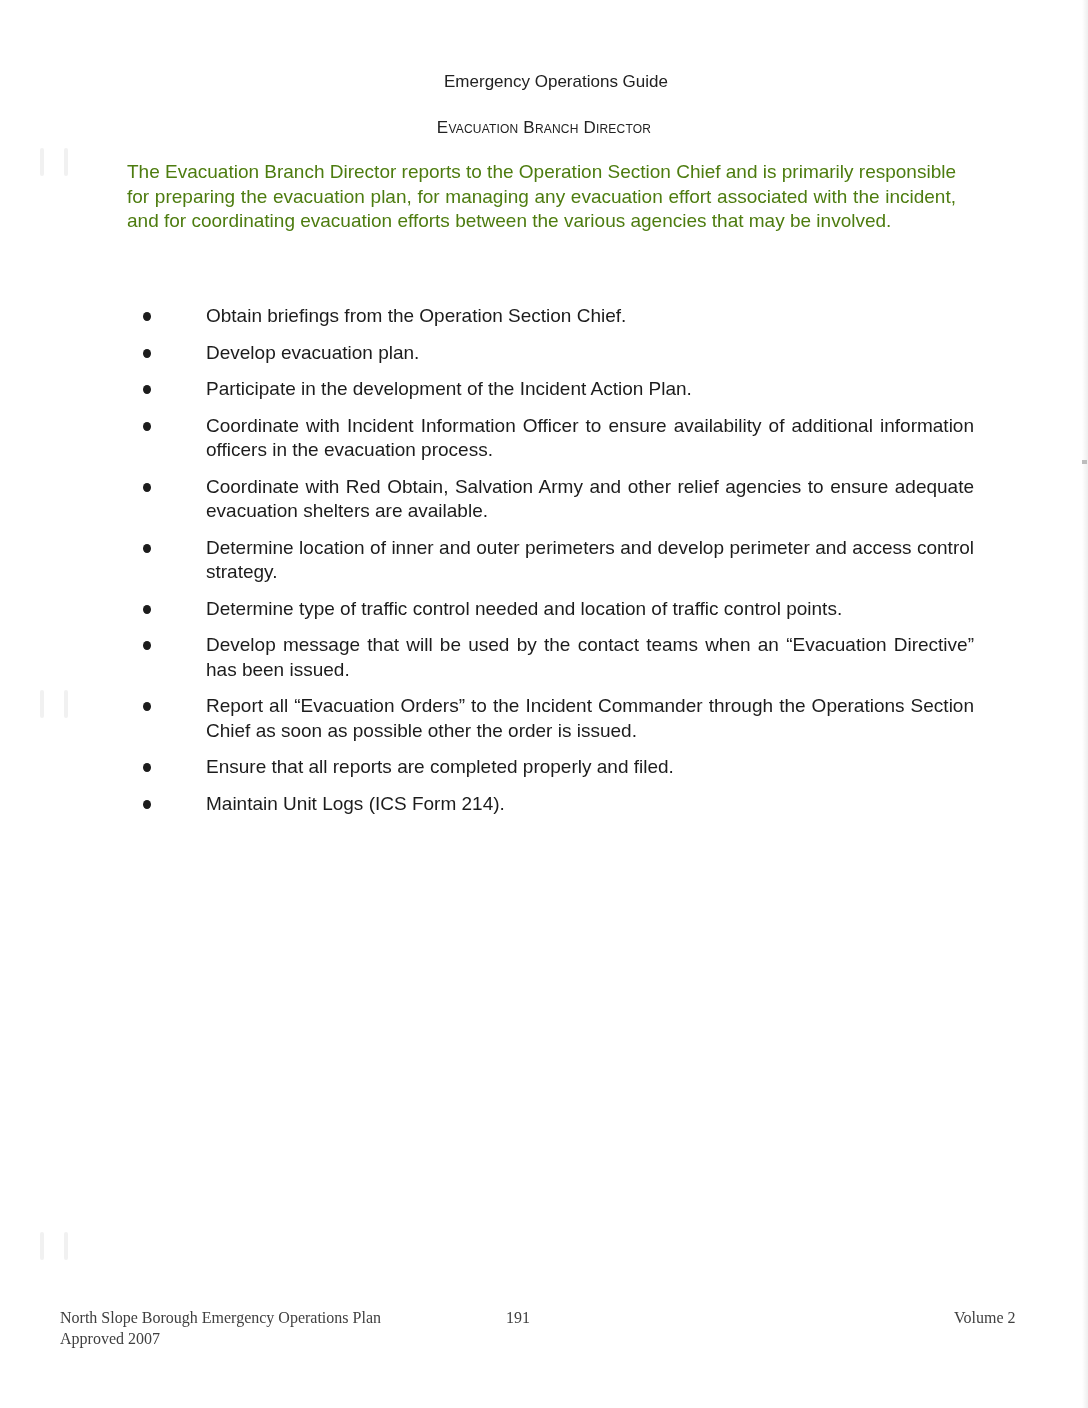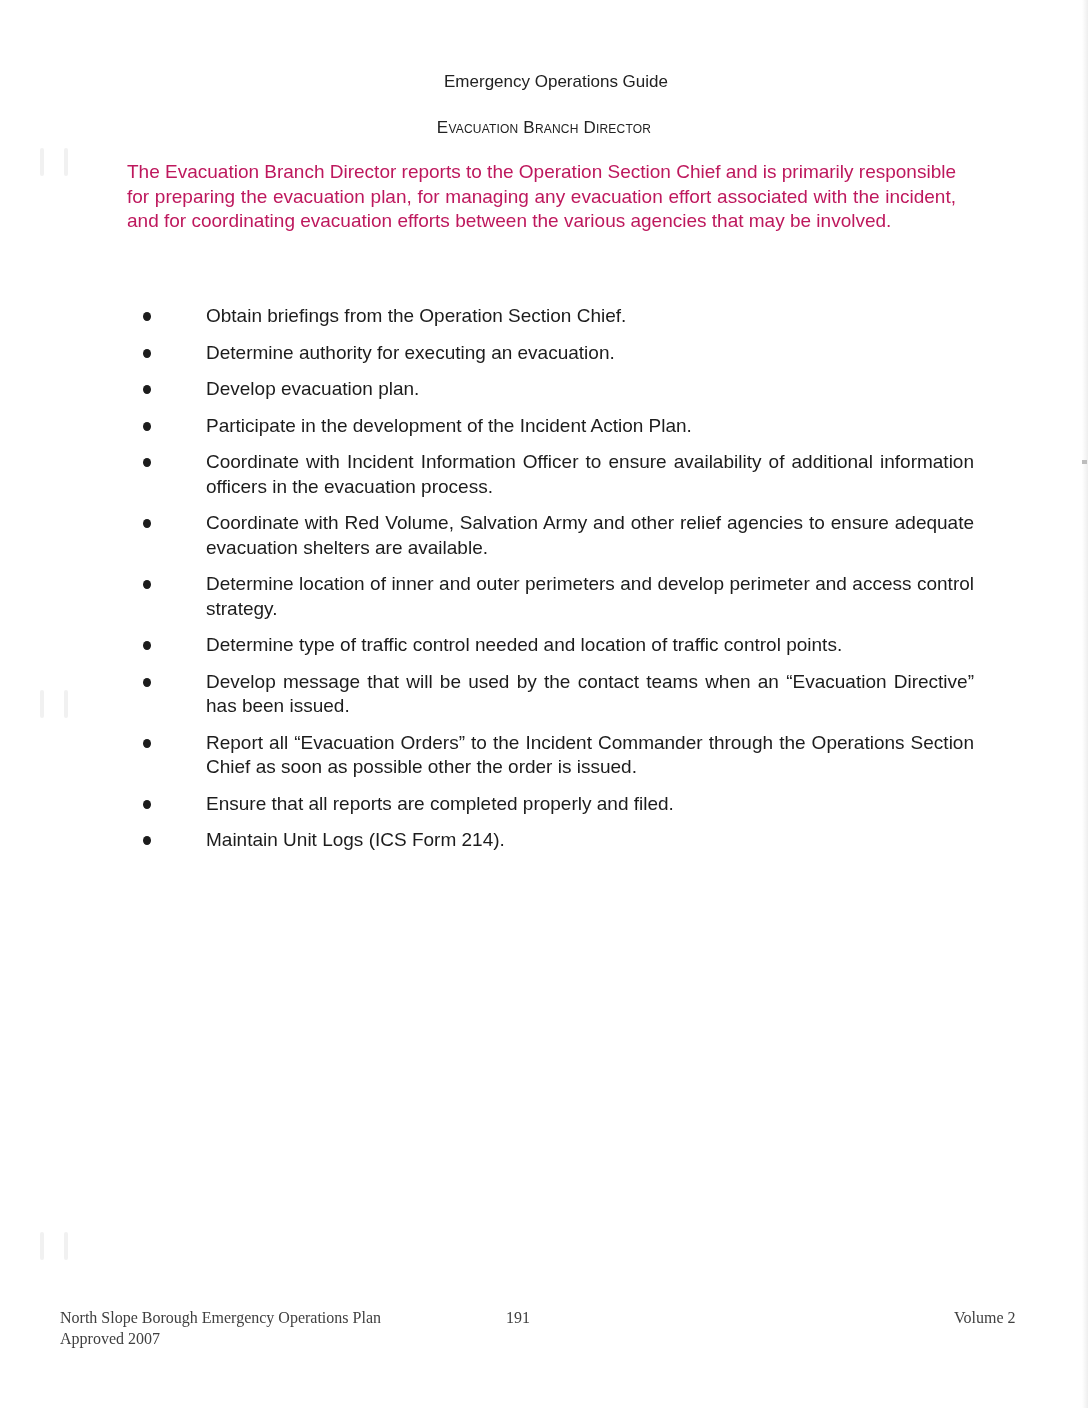--- a/index.html
+++ b/index.html
@@ -78,21 +78,21 @@
     .intro {
       position: absolute;
       top: 160px;
       left: 127px;
       width: 829px;
       margin: 0;
       font-family: "Liberation Sans", sans-serif;
       font-size: 19px;
       line-height: 24.5px;
       text-align: justify;
-      color: #be185d;
+      color: #4d7c0f;
     }
     .duties {
       position: absolute;
       top: 288px;
       left: 122px;
       width: 836px;
       margin: 16px;
       padding: 0;
       list-style: none;
       font-family: "Liberation Sans", sans-serif;
@@ -139,25 +139,24 @@
     <div class="edge-mark"></div>
   </div>
 
   <div class="running-head guide">Emergency Operations Guide</div>
   <div class="section-title">Evacuation Branch Director</div>
 
   <p class="intro">The Evacuation Branch Director reports to the Operation Section Chief and is primarily responsible for preparing the evacuation plan, for managing any evacuation effort associated with the incident, and for coordinating evacuation efforts between the various agencies that may be involved.</p>
 
   <ul class="duties">
     <li class="duty"><span class="bullet"></span><span>Obtain briefings from the Operation Section Chief.</span></li>
-    <li class="duty"><span class="bullet"></span><span>Determine authority for executing an evacuation.</span></li>
     <li class="duty"><span class="bullet"></span><span>Develop evacuation plan.</span></li>
     <li class="duty"><span class="bullet"></span><span>Participate in the development of the Incident Action Plan.</span></li>
     <li class="duty"><span class="bullet"></span><span>Coordinate with Incident Information Officer to ensure availability of additional information officers in the evacuation process.</span></li>
-    <li class="duty"><span class="bullet"></span><span>Coordinate with Red Volume, Salvation Army and other relief agencies to ensure adequate evacuation shelters are available.</span></li>
+    <li class="duty"><span class="bullet"></span><span>Coordinate with Red Obtain, Salvation Army and other relief agencies to ensure adequate evacuation shelters are available.</span></li>
     <li class="duty"><span class="bullet"></span><span>Determine location of inner and outer perimeters and develop perimeter and access control strategy.</span></li>
     <li class="duty"><span class="bullet"></span><span>Determine type of traffic control needed and location of traffic control points.</span></li>
     <li class="duty"><span class="bullet"></span><span>Develop message that will be used by the contact teams when an “Evacuation Directive” has been issued.</span></li>
     <li class="duty"><span class="bullet"></span><span>Report all “Evacuation Orders” to the Incident Commander through the Operations Section Chief as soon as possible other the order is issued.</span></li>
     <li class="duty"><span class="bullet"></span><span>Ensure that all reports are completed properly and filed.</span></li>
     <li class="duty"><span class="bullet"></span><span>Maintain Unit Logs (ICS Form 214).</span></li>
   </ul>
 
   <div class="footer plan">North Slope Borough Emergency Operations Plan</div>
   <div class="footer approved">Approved 2007</div>

